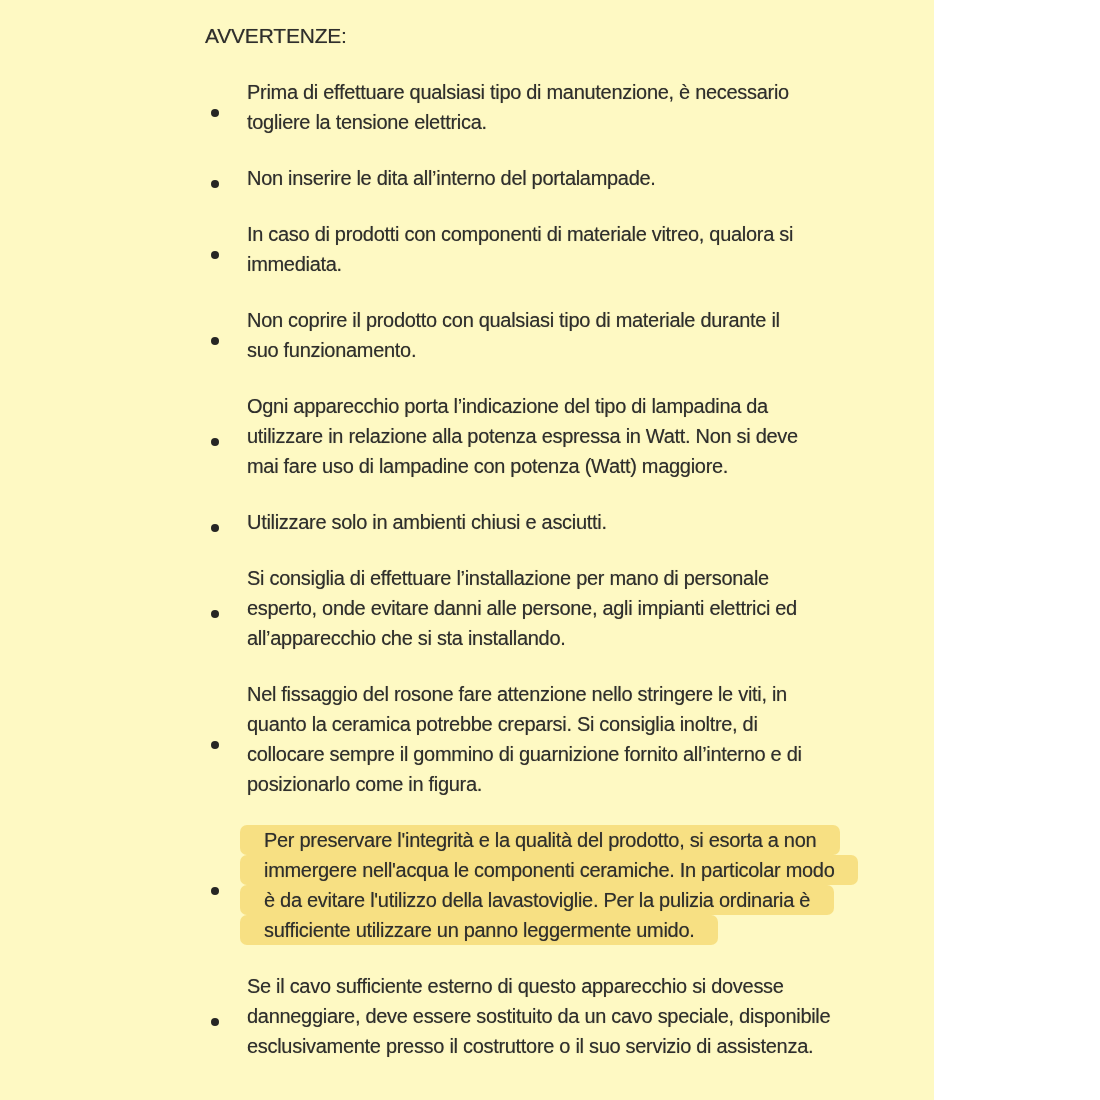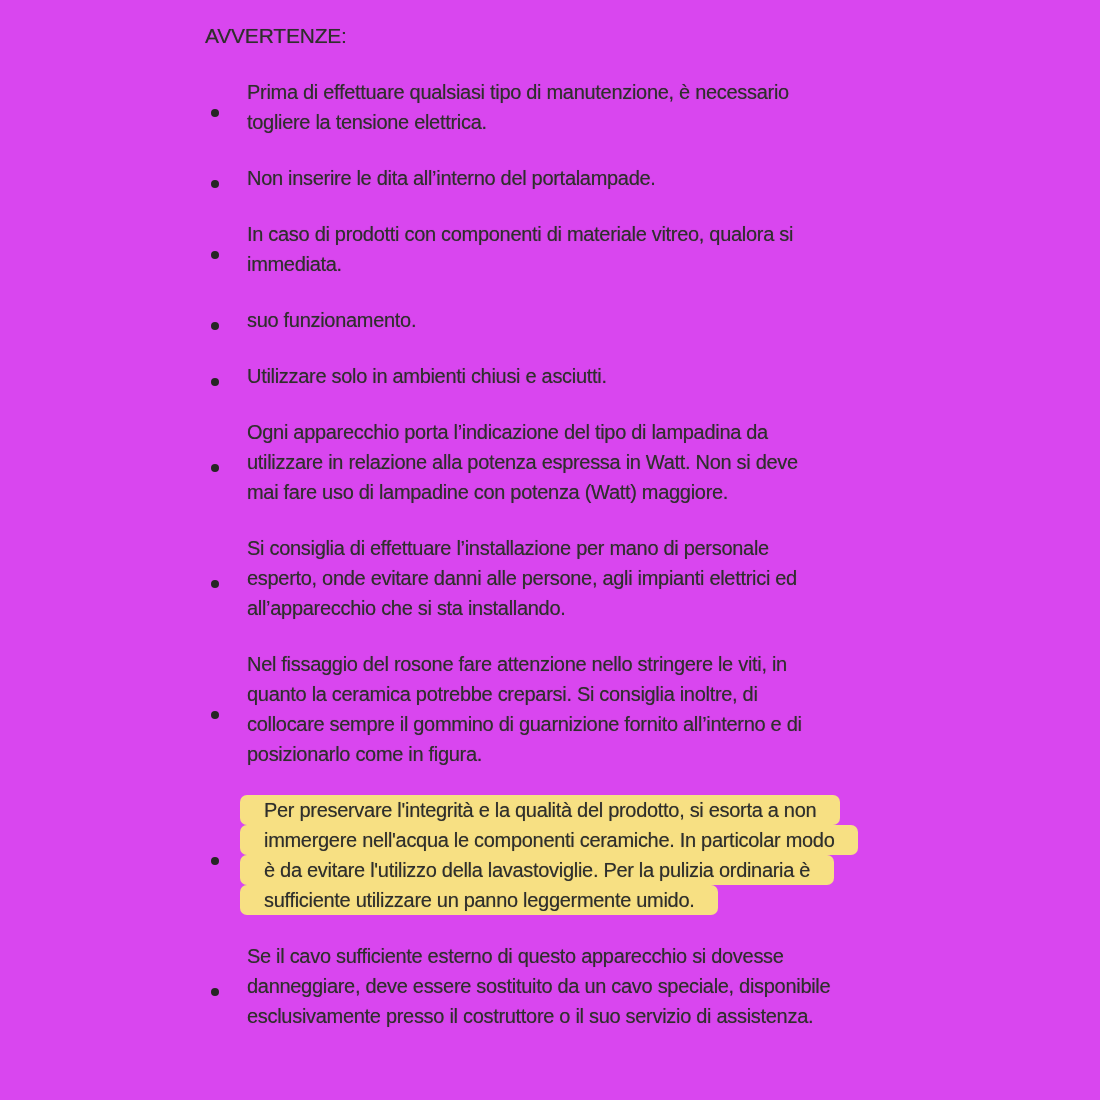--- a/index.html
+++ b/index.html
@@ -1,20 +1,20 @@
 <!DOCTYPE html>
 <html><head>
 <meta charset="utf-8">
 <style>
   html, body { margin: 0; padding: 0; background: #ffffff; }
   .page {
     position: relative;
-    width: 1100px;
+    width: 934px;
     height: 1100px;
-    background: #d946ef;
+    background: #fef9c3;
     overflow: hidden;
     font-family: "Liberation Sans", sans-serif;
     font-size: 20px;
     line-height: 30px;
     letter-spacing: -0.3px;
     color: #2f2f2c;
     text-shadow: 0 0 0.7px rgba(47, 47, 44, 0.55);
   }
   .content {
     position: absolute;
@@ -92,37 +92,38 @@
         <span class="dot"></span>
         <div class="lines">
           <div class="line">In caso di prodotti con componenti di materiale vitreo, qualora si</div>
           <div class="line">immediata.</div>
         </div>
       </li>
 
       <li class="warning">
         <span class="dot"></span>
         <div class="lines">
+          <div class="line">Non coprire il prodotto con qualsiasi tipo di materiale durante il</div>
           <div class="line">suo funzionamento.</div>
-        </div>
-      </li>
-
-      <li class="warning">
-        <span class="dot"></span>
-        <div class="lines">
-          <div class="line">Utilizzare solo in ambienti chiusi e asciutti.</div>
         </div>
       </li>
 
       <li class="warning">
         <span class="dot"></span>
         <div class="lines">
           <div class="line">Ogni apparecchio porta l’indicazione del tipo di lampadina da</div>
           <div class="line">utilizzare in relazione alla potenza espressa in Watt. Non si deve</div>
           <div class="line">mai fare uso di lampadine con potenza (Watt) maggiore.</div>
+        </div>
+      </li>
+
+      <li class="warning">
+        <span class="dot"></span>
+        <div class="lines">
+          <div class="line">Utilizzare solo in ambienti chiusi e asciutti.</div>
         </div>
       </li>
 
       <li class="warning">
         <span class="dot"></span>
         <div class="lines">
           <div class="line">Si consiglia di effettuare l’installazione per mano di personale</div>
           <div class="line">esperto, onde evitare danni alle persone, agli impianti elettrici ed</div>
           <div class="line">all’apparecchio che si sta installando.</div>
         </div>

